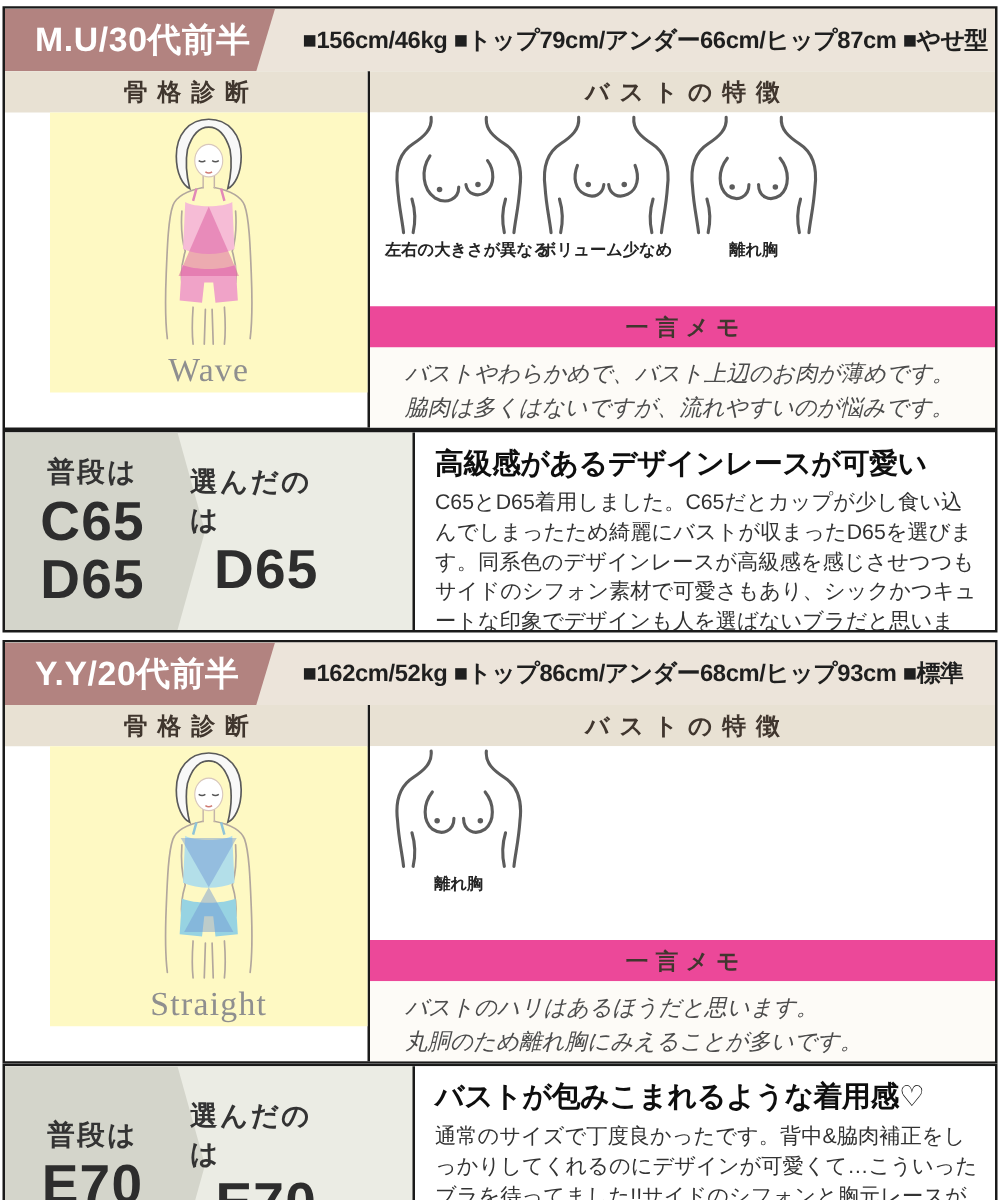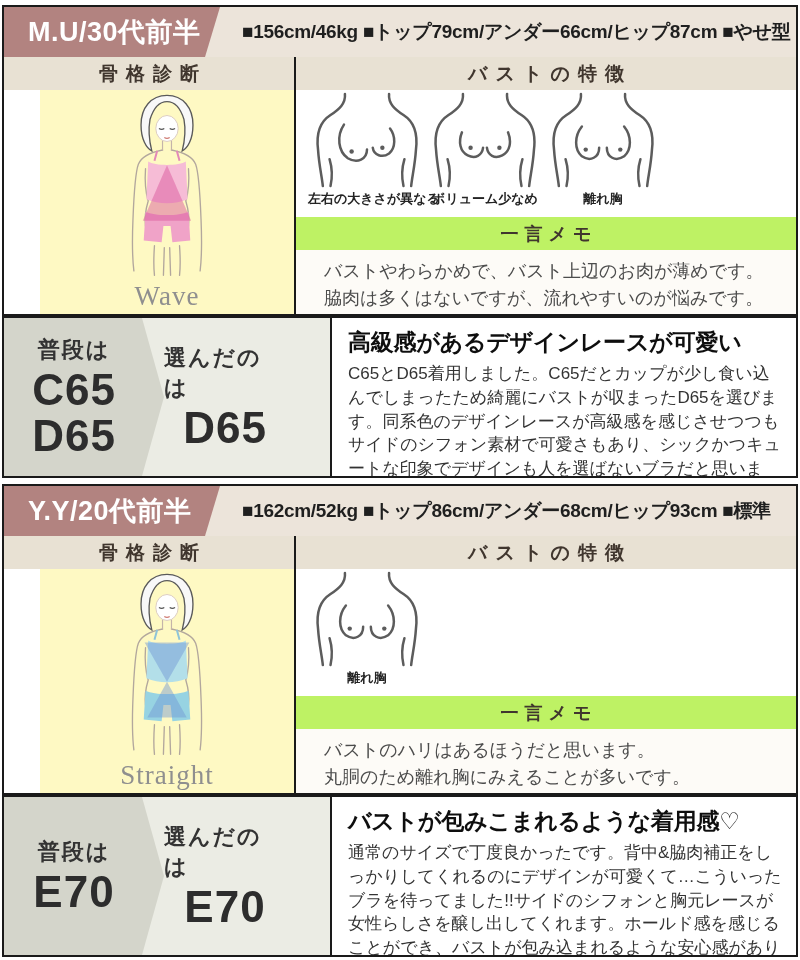--- a/index.html
+++ b/index.html
@@ -27,31 +27,31 @@
 
   .figure-area { height:224px; position:relative; background:#fef9c3;margin-left:36px; }
   .figure-area svg { position:absolute; left:50%; top:0; transform:translateX(-50%); }
   .figure-label { position:absolute; bottom:2px; left:0; width:100%; text-align:center;
                   font-family:"Liberation Serif","DejaVu Serif",serif; font-size:27px; color:#8f8f8f; letter-spacing:1px; }
 
   .bust-area { height:127px; display:flex; align-items:flex-start; padding:2px 0 0 12px; background:#fff; }
   .bust-item { width:118px; text-align:center; flex:none; }
   .bust-label { font-size:13px; font-weight:bold; color:#242424; white-space:nowrap; margin-top:-2px; }
 
-  .memo-header { height:33px; background:#bef264; display:flex; align-items:center; justify-content:center;
-                 font-weight:bold; font-size:18px; color:#40362e; letter-spacing:6px; text-indent:6px; }
-  .memo-body { height:64px; background:#fdfbf7; padding:8px 8px 0 28px; font-size:18px; line-height:1.5; color:#4c4c4c; }
+  .memo-header { height:33px; background:#ec4899; display:flex; align-items:center; justify-content:center;
+                 font-weight:bold; font-size:18px; color:#40362e; letter-spacing:6px; text-indent:6px;margin-top:28px; }
+  .memo-body { height:64px; background:#fdfbf7; padding:8px 8px 0 28px; font-size:18px; line-height:1.5; color:#4c4c4c;font-style:italic; }
 
   
   .bottom { display:flex; height:158px; }
   .size-area { width:328px; border-right:2px solid #1a1a1a; background:#ebece4; position:relative; flex:none; }
   .chevron { position:absolute; inset:0; background:#d4d5cb; clip-path:polygon(0 0,138px 0,160px 50%,138px 100%,0 100%); }
   .usual, .chosen { position:absolute; top:0; bottom:0; display:flex; flex-direction:column; justify-content:center; align-items:center; }
   .usual { left:0; width:140px; }
-  .chosen { left:160px; width:122px; }
+  .chosen { left:148px; width:122px; }
   .size-caption { font-size:22px; font-weight:bold; color:#333; letter-spacing:2px; margin-bottom:2px; }
   .size-big { font-size:44px; font-weight:bold; color:#2d2d2d; line-height:1.04; text-align:center; letter-spacing:1px; }
 
   .review-area { flex:1; min-width:0; background:#fff; padding:9px 12px 6px 16px; overflow:hidden; }
   .review-title { font-size:23px; font-weight:bold; color:#0e0e0e; margin-bottom:4px; letter-spacing:-.2px; }
   .review-body { font-size:17px; line-height:1.4; color:#333; }
 </style>
 </head>
 <body>
 

